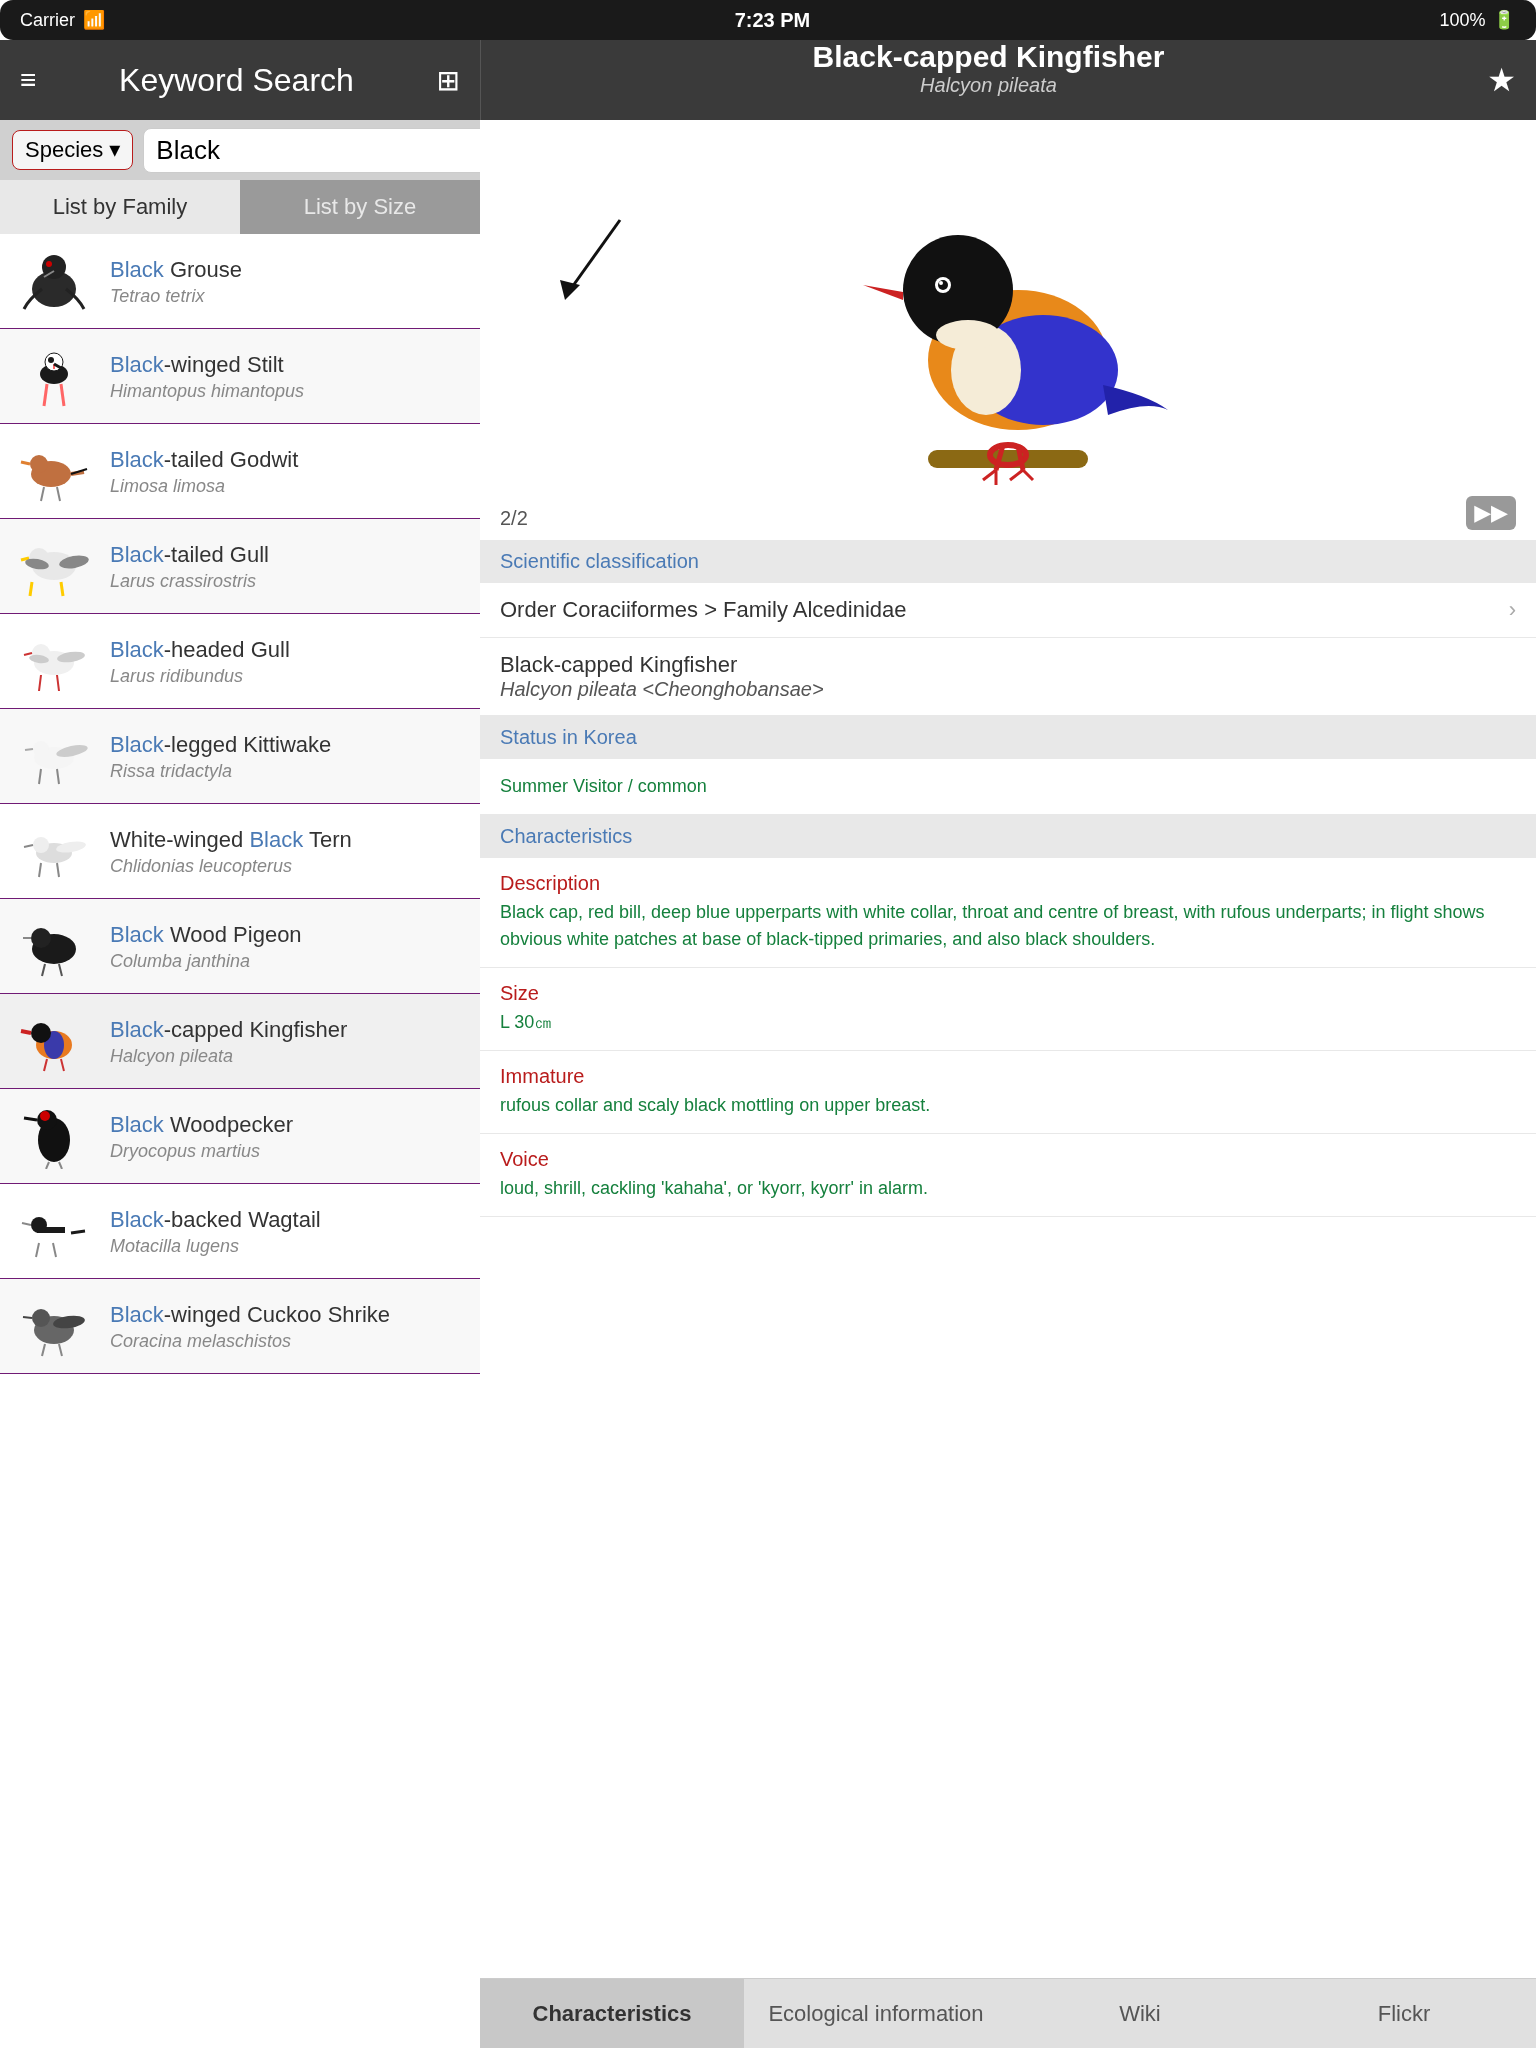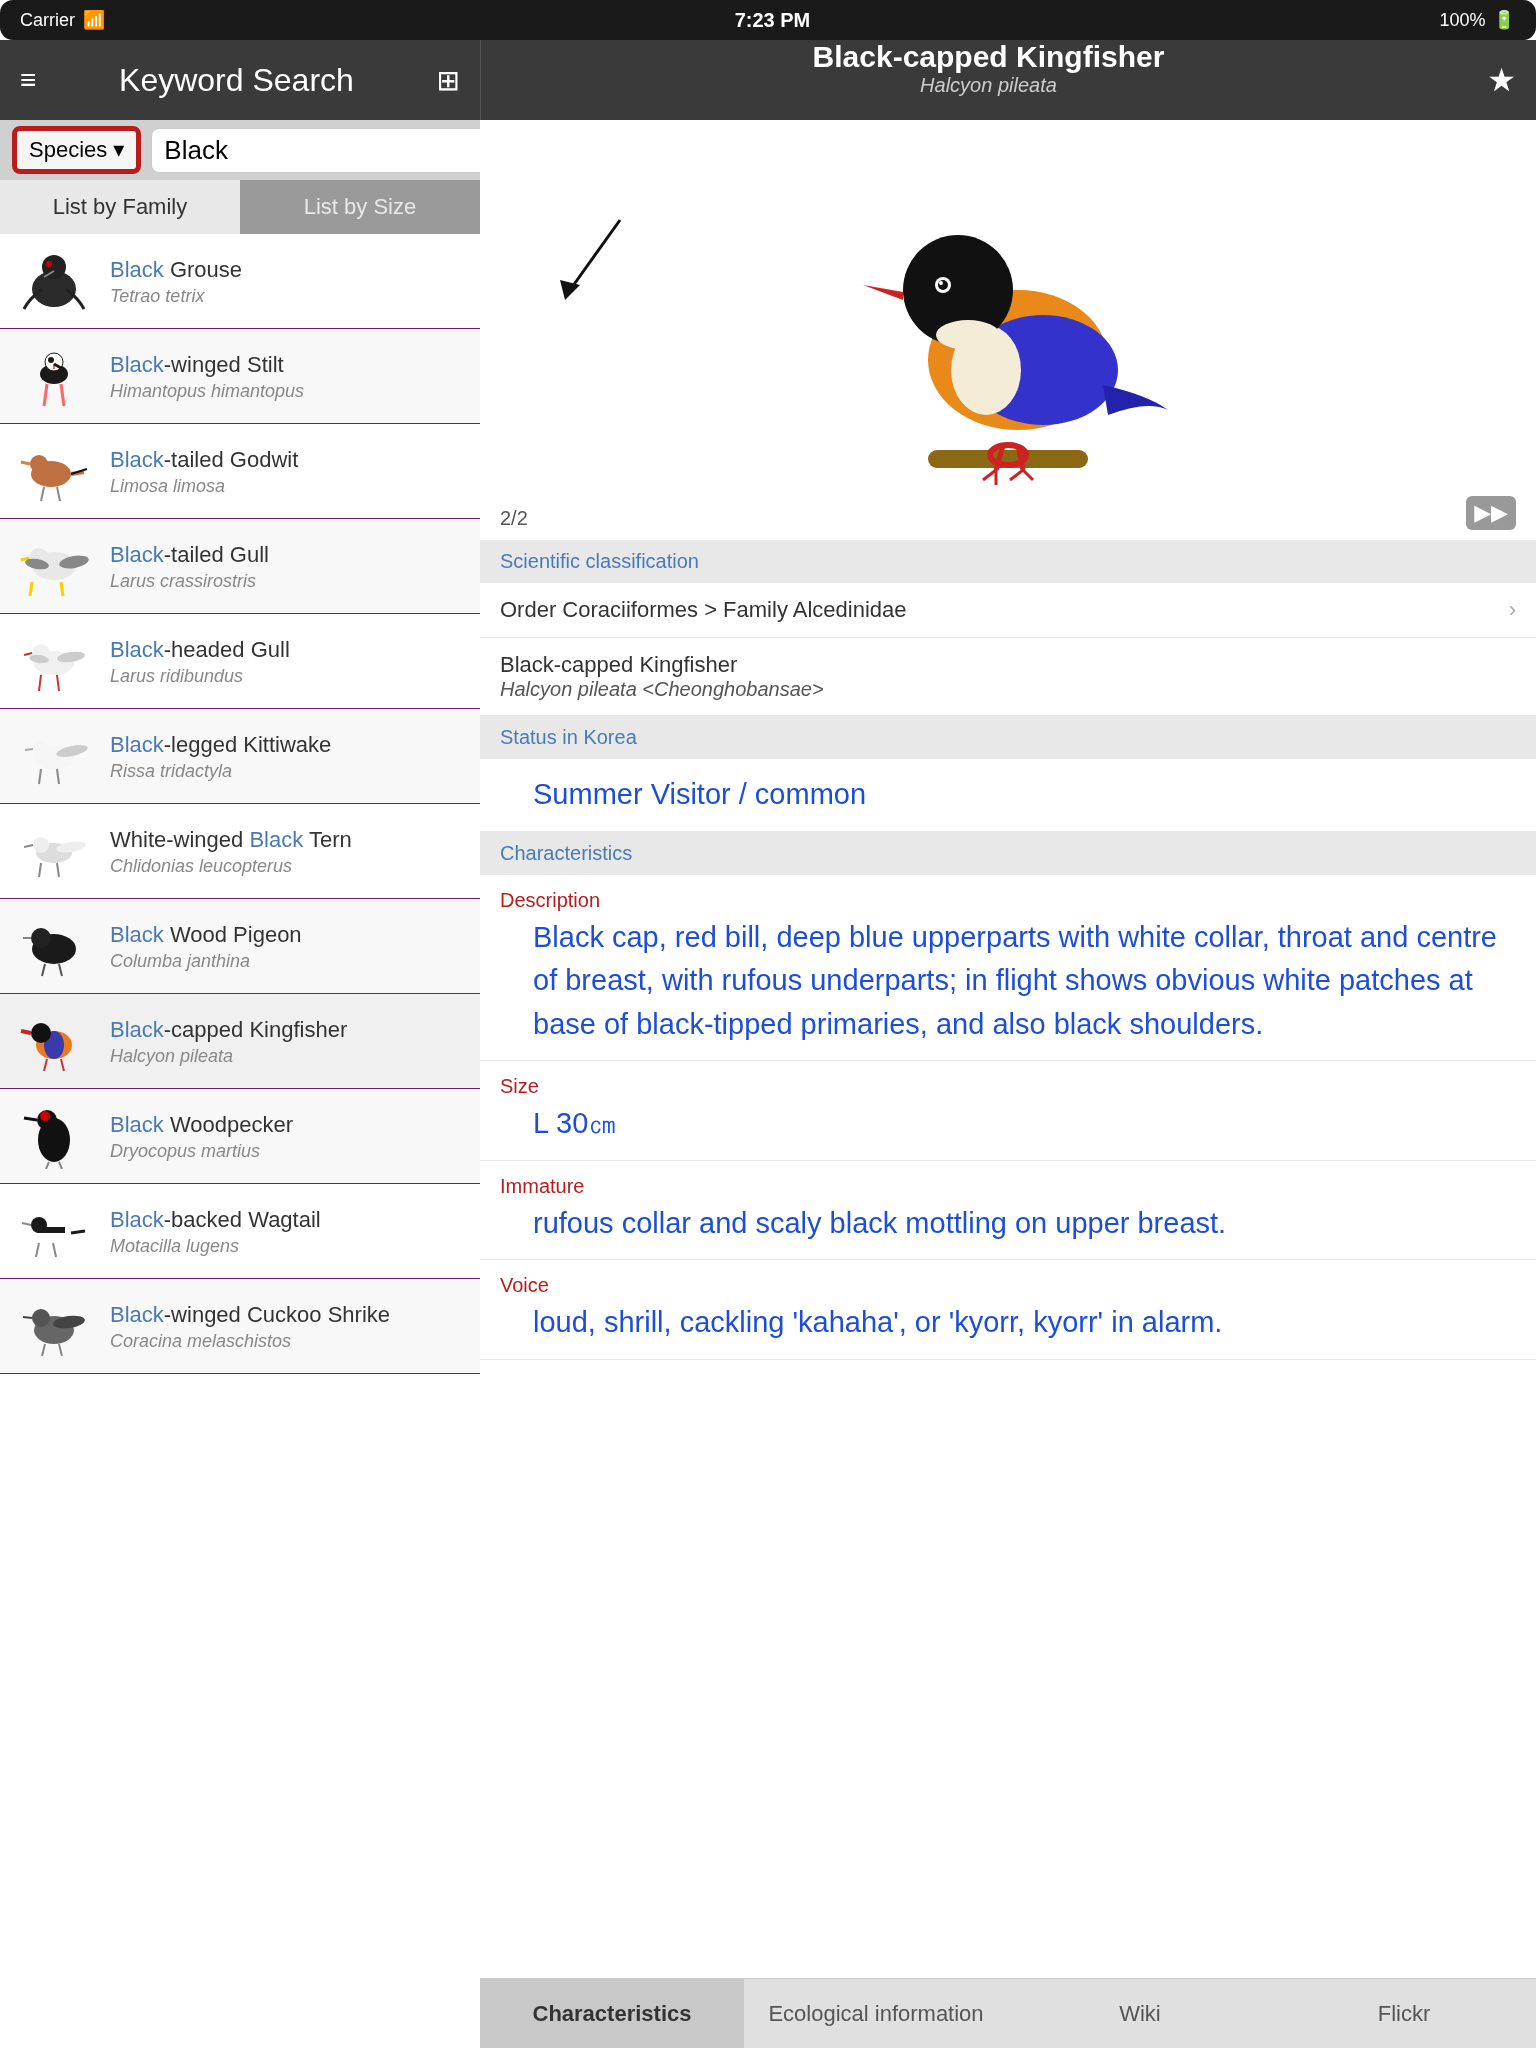--- a/index.html
+++ b/index.html
@@ -40,21 +40,21 @@
     .detail-subtitle { color: #ccc; font-size: 20px; font-style: italic; }
     .star-icon { position: absolute; right: 20px; top: 50px; color: #fff; font-size: 32px; cursor: pointer; transform: translateY(-50%); }
 
     
     .search-bar {
       width: 480px; height: 60px; background: #d0d0d0;
       display: flex; align-items: center; padding: 8px 12px; gap: 10px;
     }
     .species-dropdown {
       display: flex; align-items: center; background: #f5f5f5;
-      border: 5px solid #b91c1c; border-radius: 8px; padding: 6px 12px;
+      border: 1px solid #b91c1c; border-radius: 8px; padding: 6px 12px;
       font-size: 22px; cursor: pointer; gap: 6px; white-space: nowrap;
     }
     .search-input-wrapper {
       flex: 1; background: #fff; border-radius: 8px;
       border: 1px solid #ccc; display: flex; align-items: center;
       padding: 6px 12px;
     }
     .search-input {
       border: none; outline: none; font-size: 26px; flex: 1; background: transparent;
     }
@@ -104,21 +104,21 @@
       background: rgba(0,0,0,0.4); border-radius: 6px; padding: 4px 8px;
       color: #fff; font-size: 22px;
     }
 
     
     .detail-content { flex: 1; overflow-y: auto; background: #fff; }
     .section-header {
       background: #e8e8e8; padding: 10px 20px; font-size: 20px; color: #4a7ab5;
     }
     .section-content { padding: 14px 20px; border-bottom: 1px solid #e8e8e8; }
-    .section-content p { font-size: 29px; color: #1d4ed8; line-height: 1.5; margin-left: 33px; }
+    .section-content p { font-size: 18px; color: #15803d; line-height: 1.5; }
     .classification-row {
       display: flex; align-items: center; justify-content: space-between;
       padding: 14px 20px; border-bottom: 1px solid #e8e8e8;
     }
     .classification-text { font-size: 22px; color: #333; }
     .chevron { color: #aaa; font-size: 22px; }
 
     .species-name-block { padding: 14px 20px; border-bottom: 1px solid #e8e8e8; }
     .species-name-block .name { font-size: 22px; color: #333; font-weight: 500; }
     .species-name-block .latin { font-size: 20px; color: #555; font-style: italic; }

